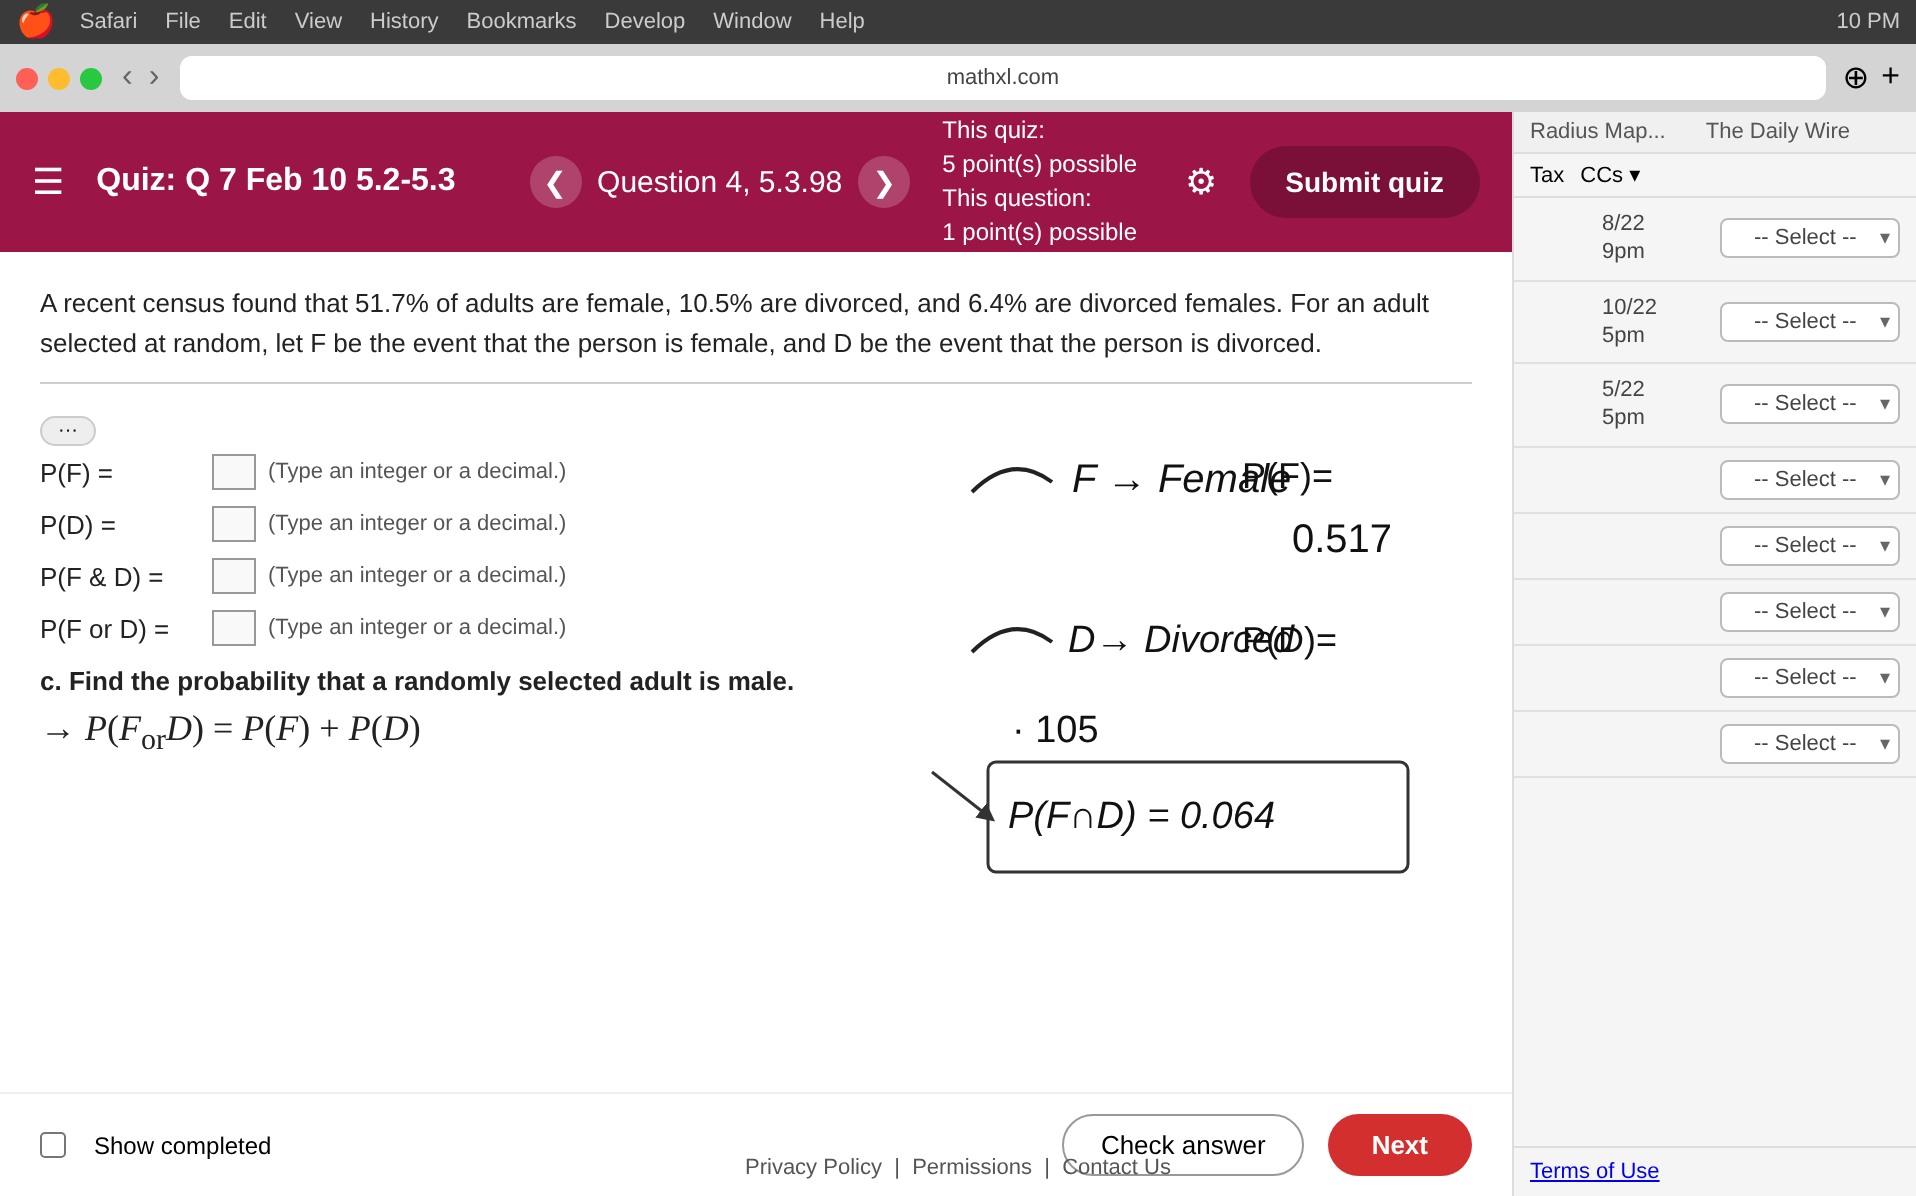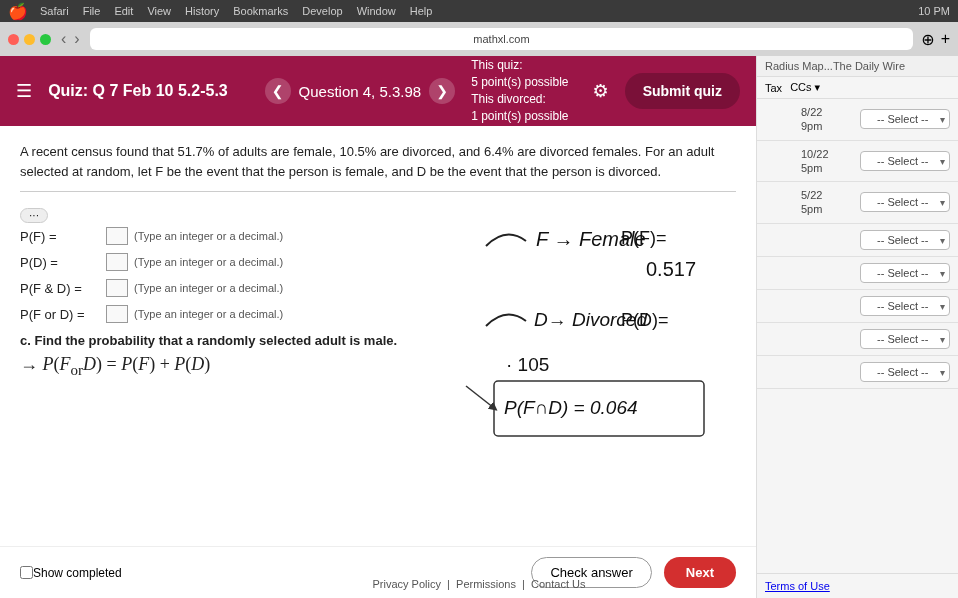--- a/index.html
+++ b/index.html
@@ -152,21 +152,21 @@
     .input-hint { font-size: 11px; color: #555; }
 
     
     .quiz-footer {
       padding: 10px 20px;
       display: flex;
       align-items: center;
       gap: 12px;
       border-top: 1px solid #eee;
     }
-    .show-completed { display: flex; align-items: center; gap: 0; font-size: 12px; }
+    .show-completed { display: flex; align-items: center; gap: 14px; font-size: 12px; }
     .show-completed input { cursor: pointer; }
     .check-answer-btn {
       background: white;
       border: 1px solid #999;
       border-radius: 20px;
       padding: 7px 18px;
       font-size: 13px;
       cursor: pointer;
       margin-left: auto;
     }
@@ -200,21 +200,21 @@
       border-left: 1px solid #ddd;
       display: flex;
       flex-direction: column;
       font-size: 12px;
     }
     .sidebar-top {
       background: #f0f0f0;
       padding: 4px 8px;
       display: flex;
       align-items: center;
-      gap: 0;
+      gap: 20px;
       border-bottom: 1px solid #ddd;
       font-size: 11px;
       color: #555;
     }
 
     .sidebar-rows { flex: 1; overflow-y: auto; }
     .sidebar-row {
       display: flex;
       align-items: center;
       padding: 6px 8px;
@@ -322,21 +322,21 @@
       <span class="quiz-hamburger">☰</span>
       <div class="quiz-title">Quiz: Q 7 Feb 10 5.2-5.3</div>
       <div class="quiz-nav">
         <button class="quiz-nav-btn">❮</button>
         <span class="quiz-question-label">Question 4, 5.3.98</span>
         <button class="quiz-nav-btn">❯</button>
       </div>
       <div class="quiz-info">
         <div>This quiz:</div>
         <div>5 point(s) possible</div>
-        <div>This divorced:</div>
+        <div>This question:</div>
         <div>1 point(s) possible</div>
       </div>
       <span class="quiz-settings">⚙</span>
       <button class="submit-quiz-btn">Submit quiz</button>
     </div>
 
     <div class="quiz-body">
 
       <div class="problem-text">
         <span>A recent census found that 51.7% of adults are female, 10.5% are divorced, and 6.4% are divorced females. For an adult selected at random, let F be the event that the person is female, and D be the event that the person is divorced.</span>

